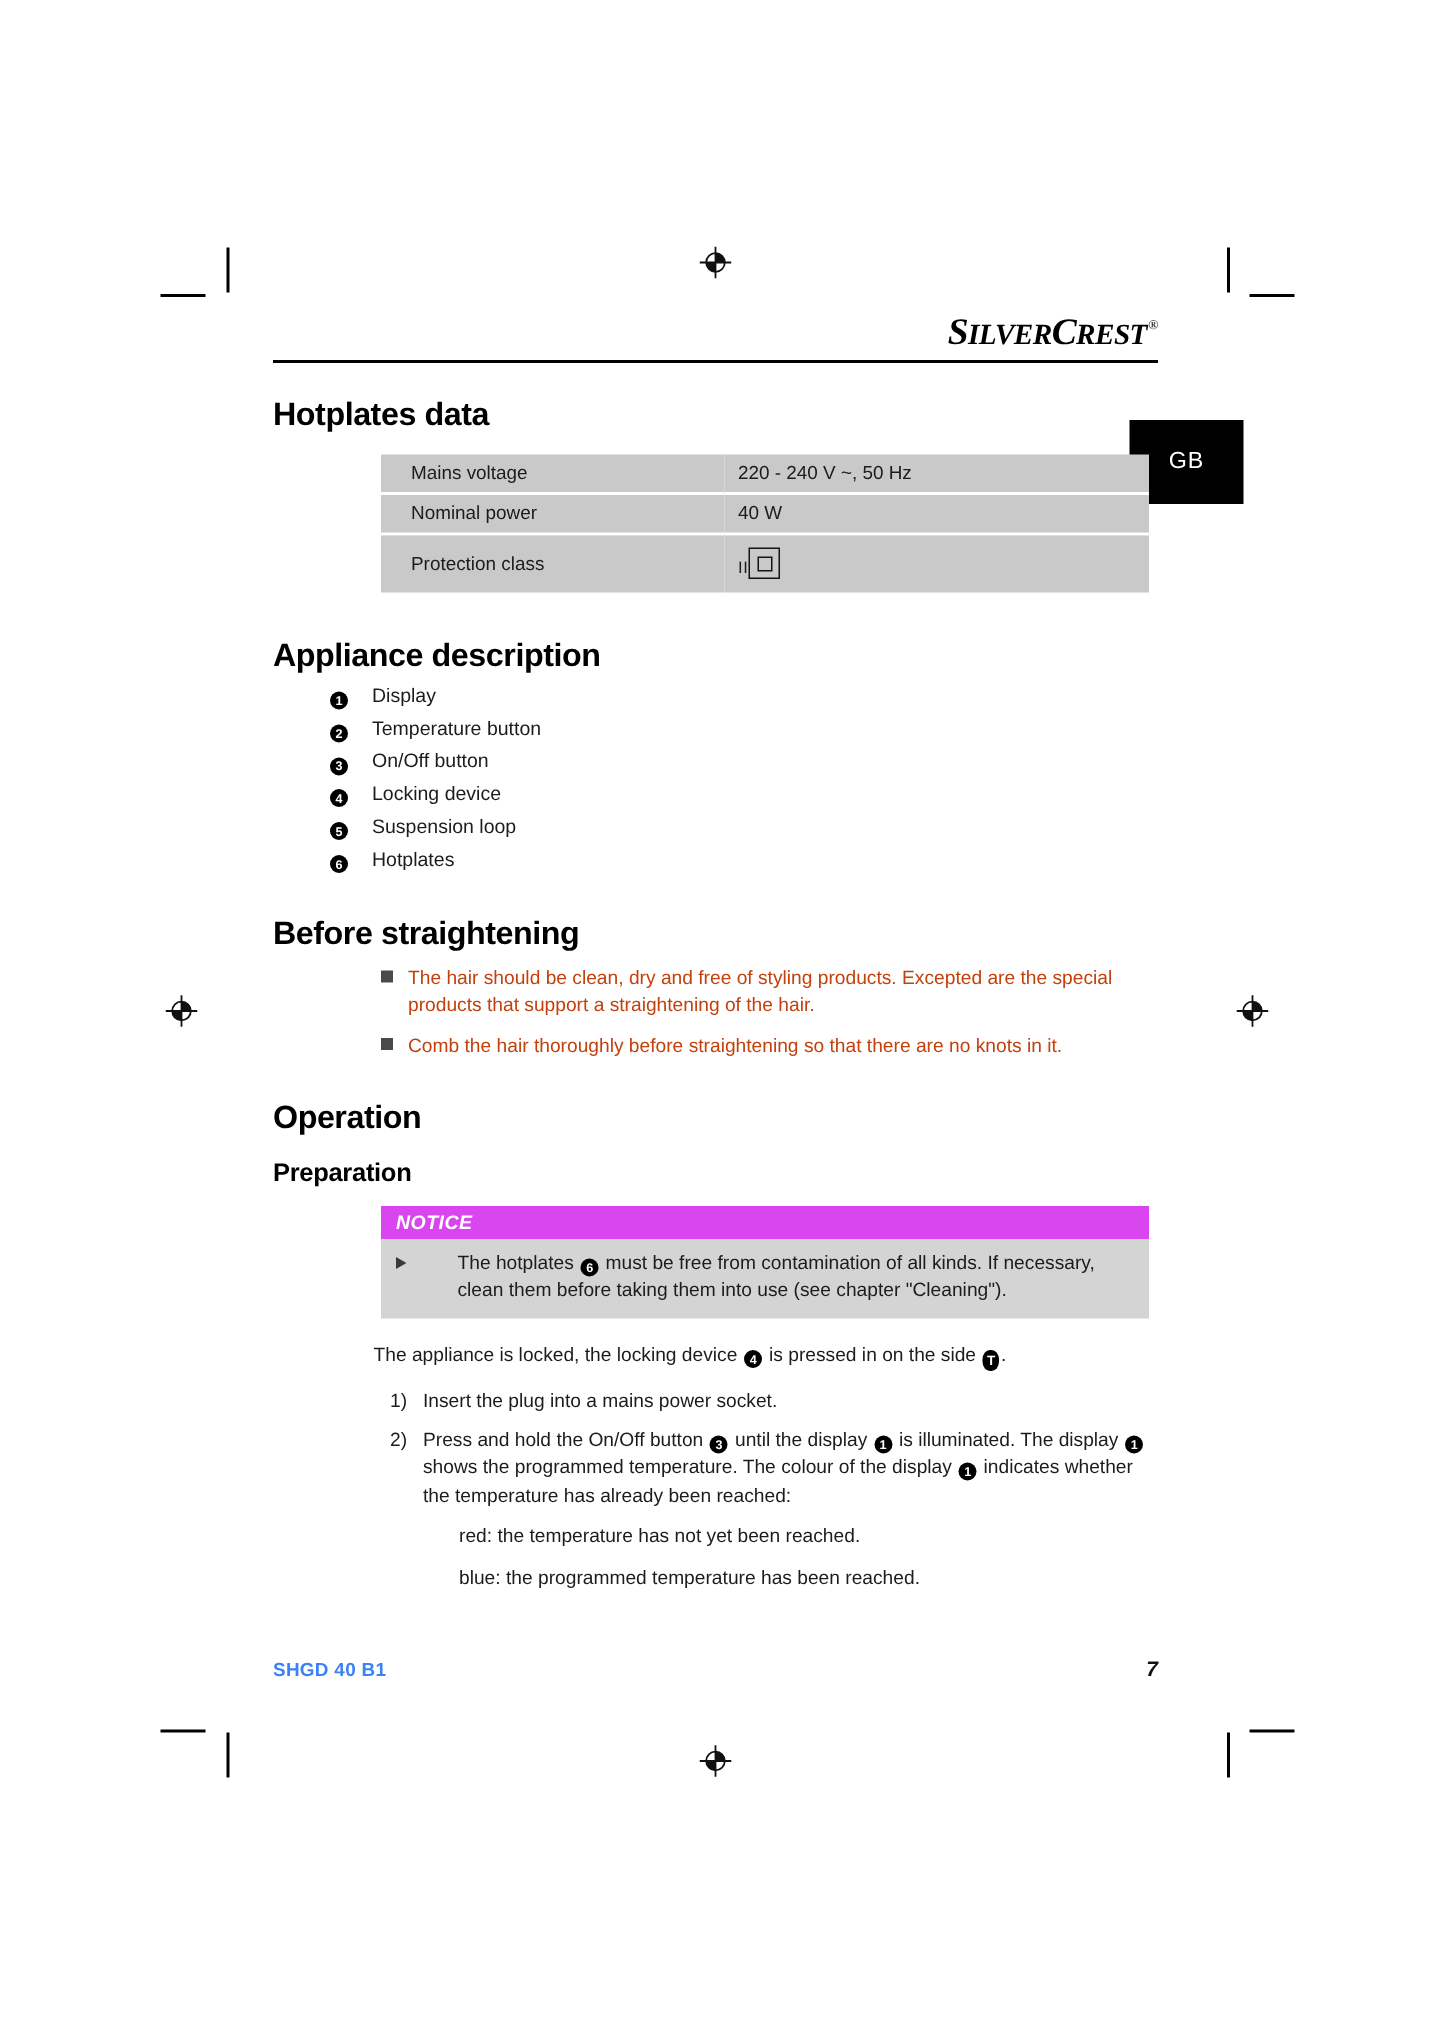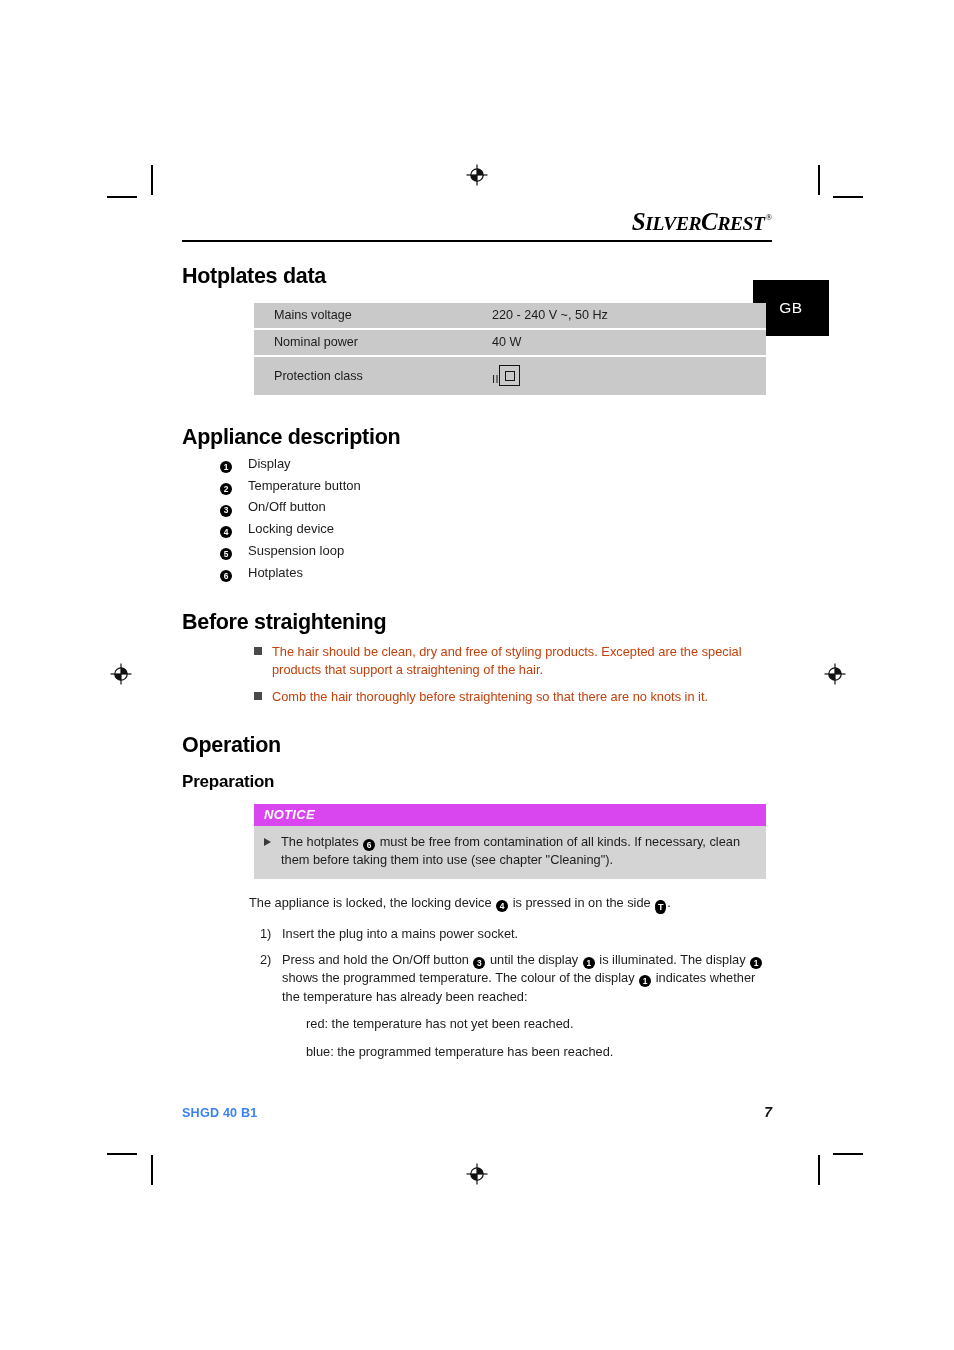--- a/index.html
+++ b/index.html
@@ -254,20 +254,21 @@
   }
   .notice-body {
     background: #d4d4d4;
     padding: 7px 12px 9px 10px;
   }
   .notice-body .row {
     display: flex;
     font-size: 12.8px;
     line-height: 1.42;
     color: #1c1c1c;
+    gap: 24px;
   }
   .arrow {
     flex: 0 0 auto;
     width: 0;
     height: 0;
     border-top: 4.5px solid transparent;
     border-bottom: 4.5px solid transparent;
     border-left: 7px solid #3a3a3a;
     margin-right: 10px;
     position: relative;

